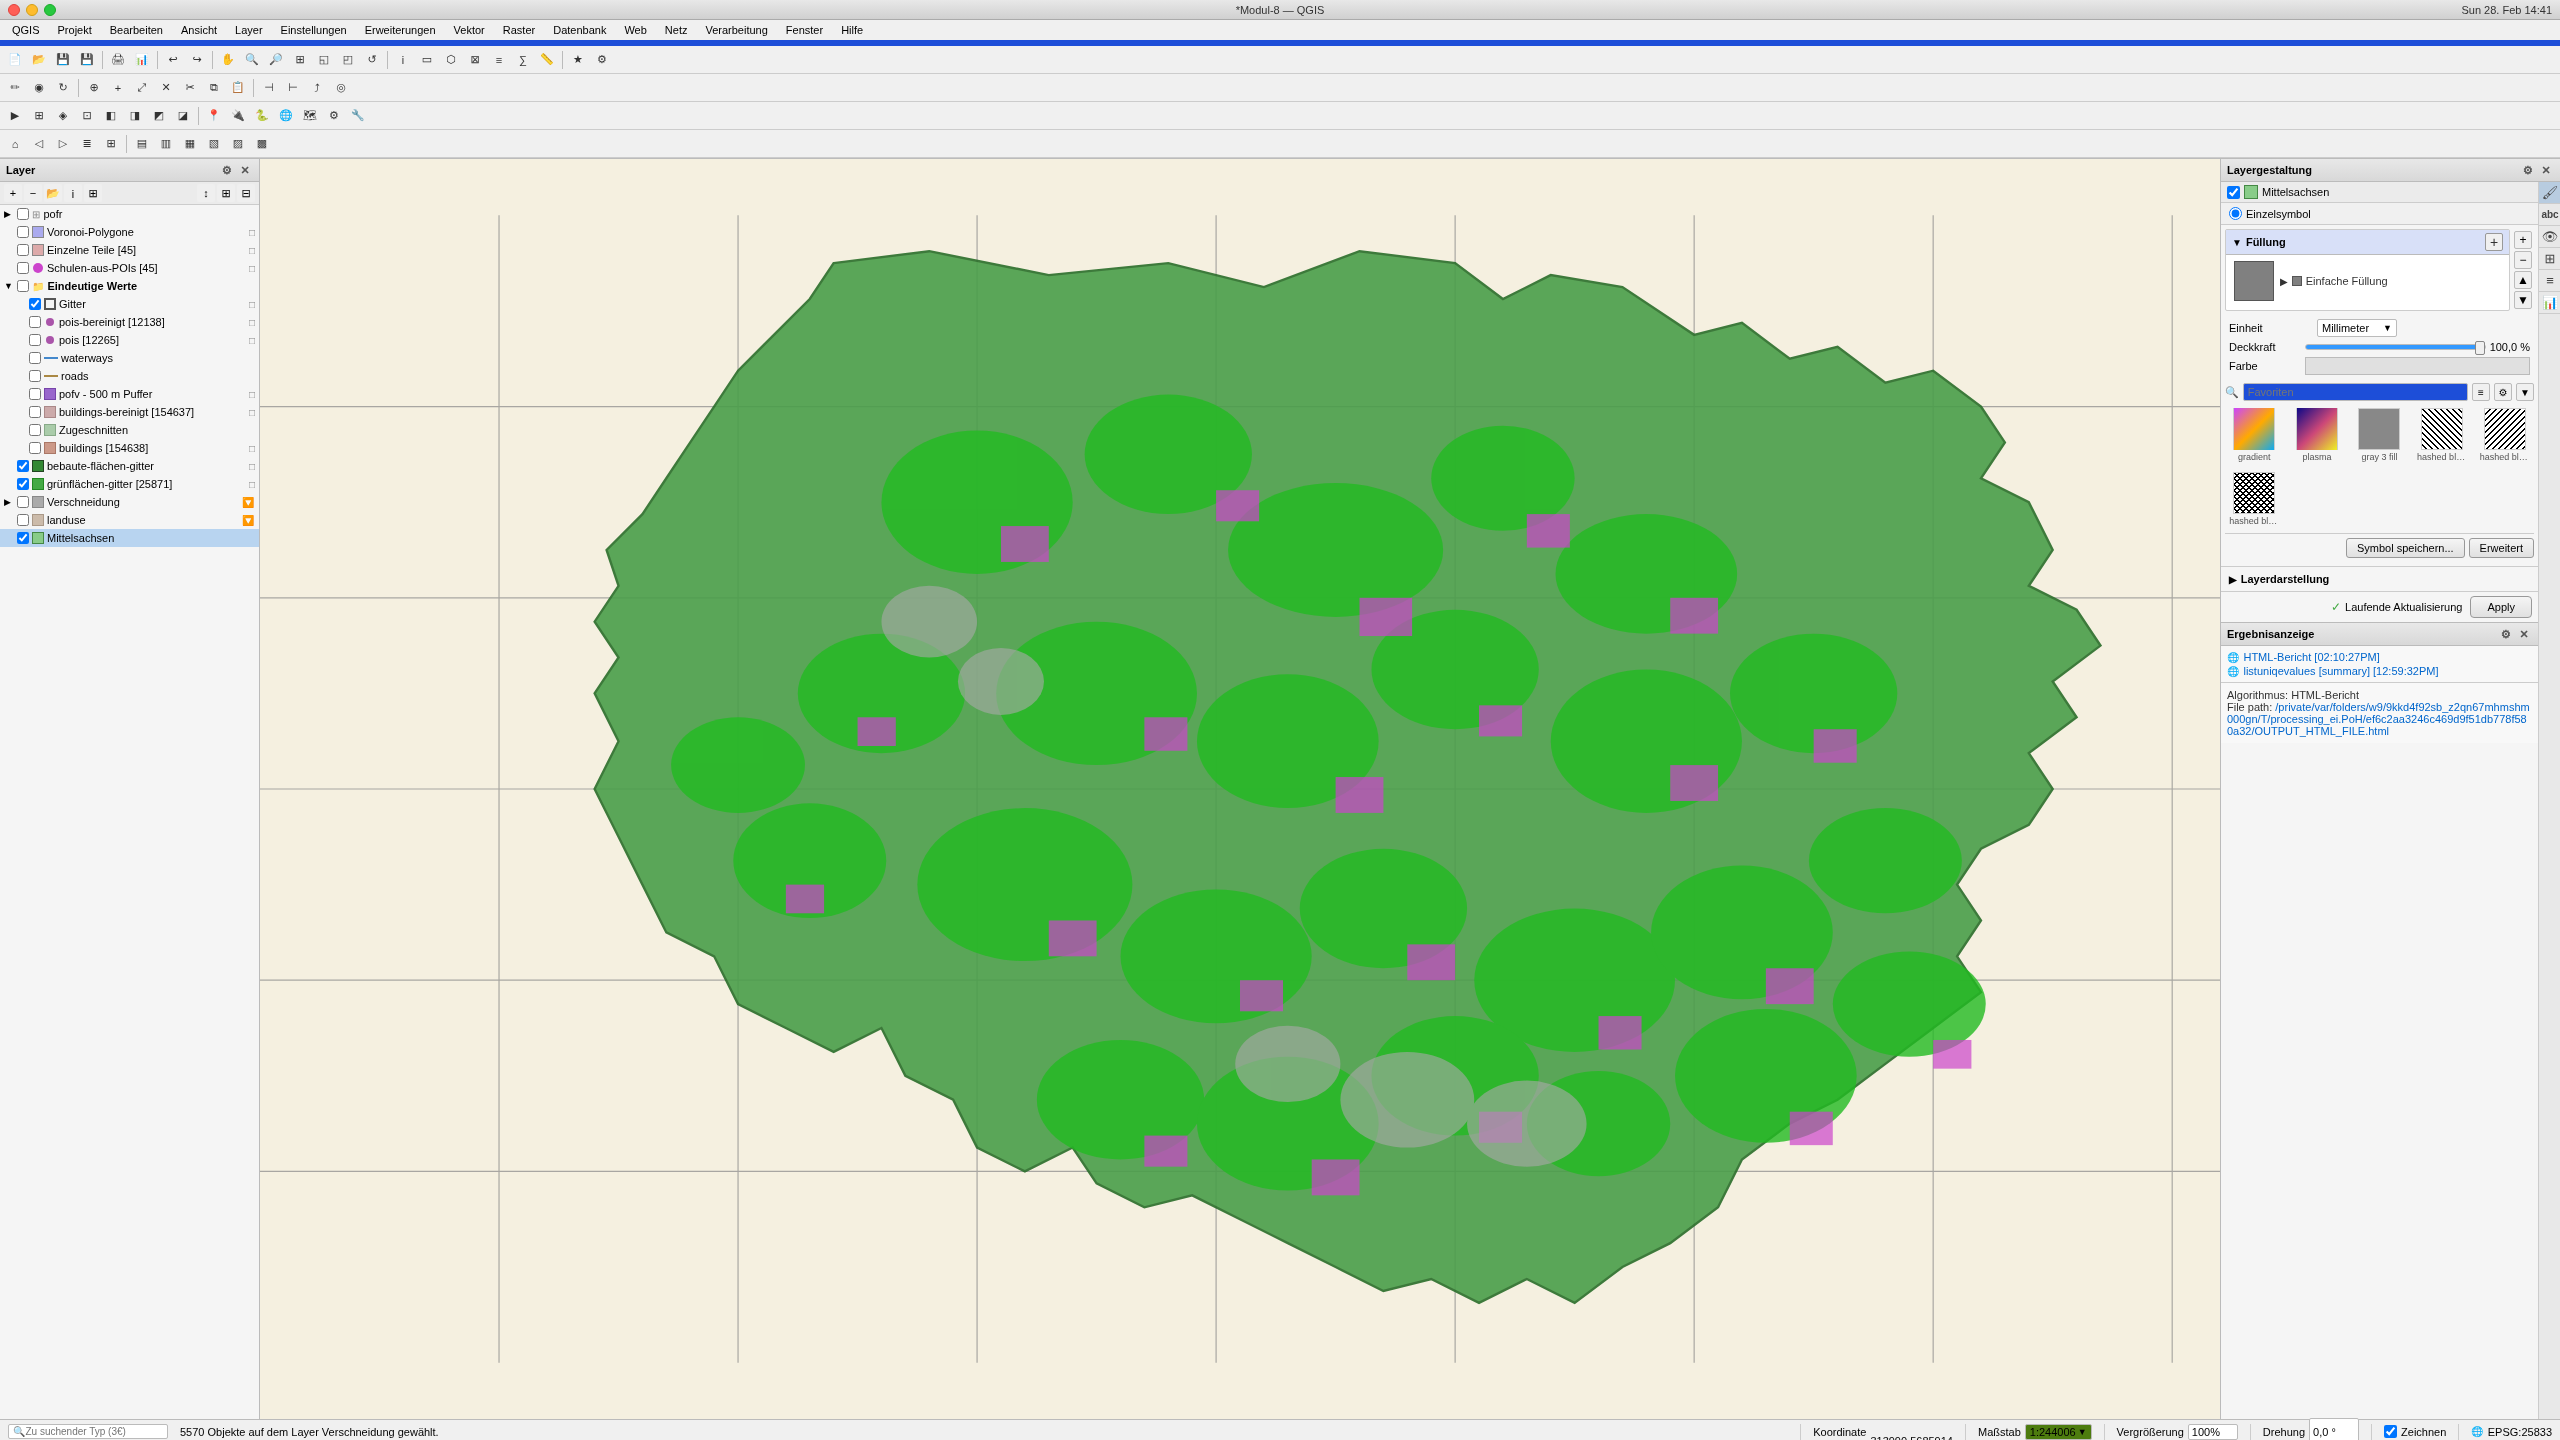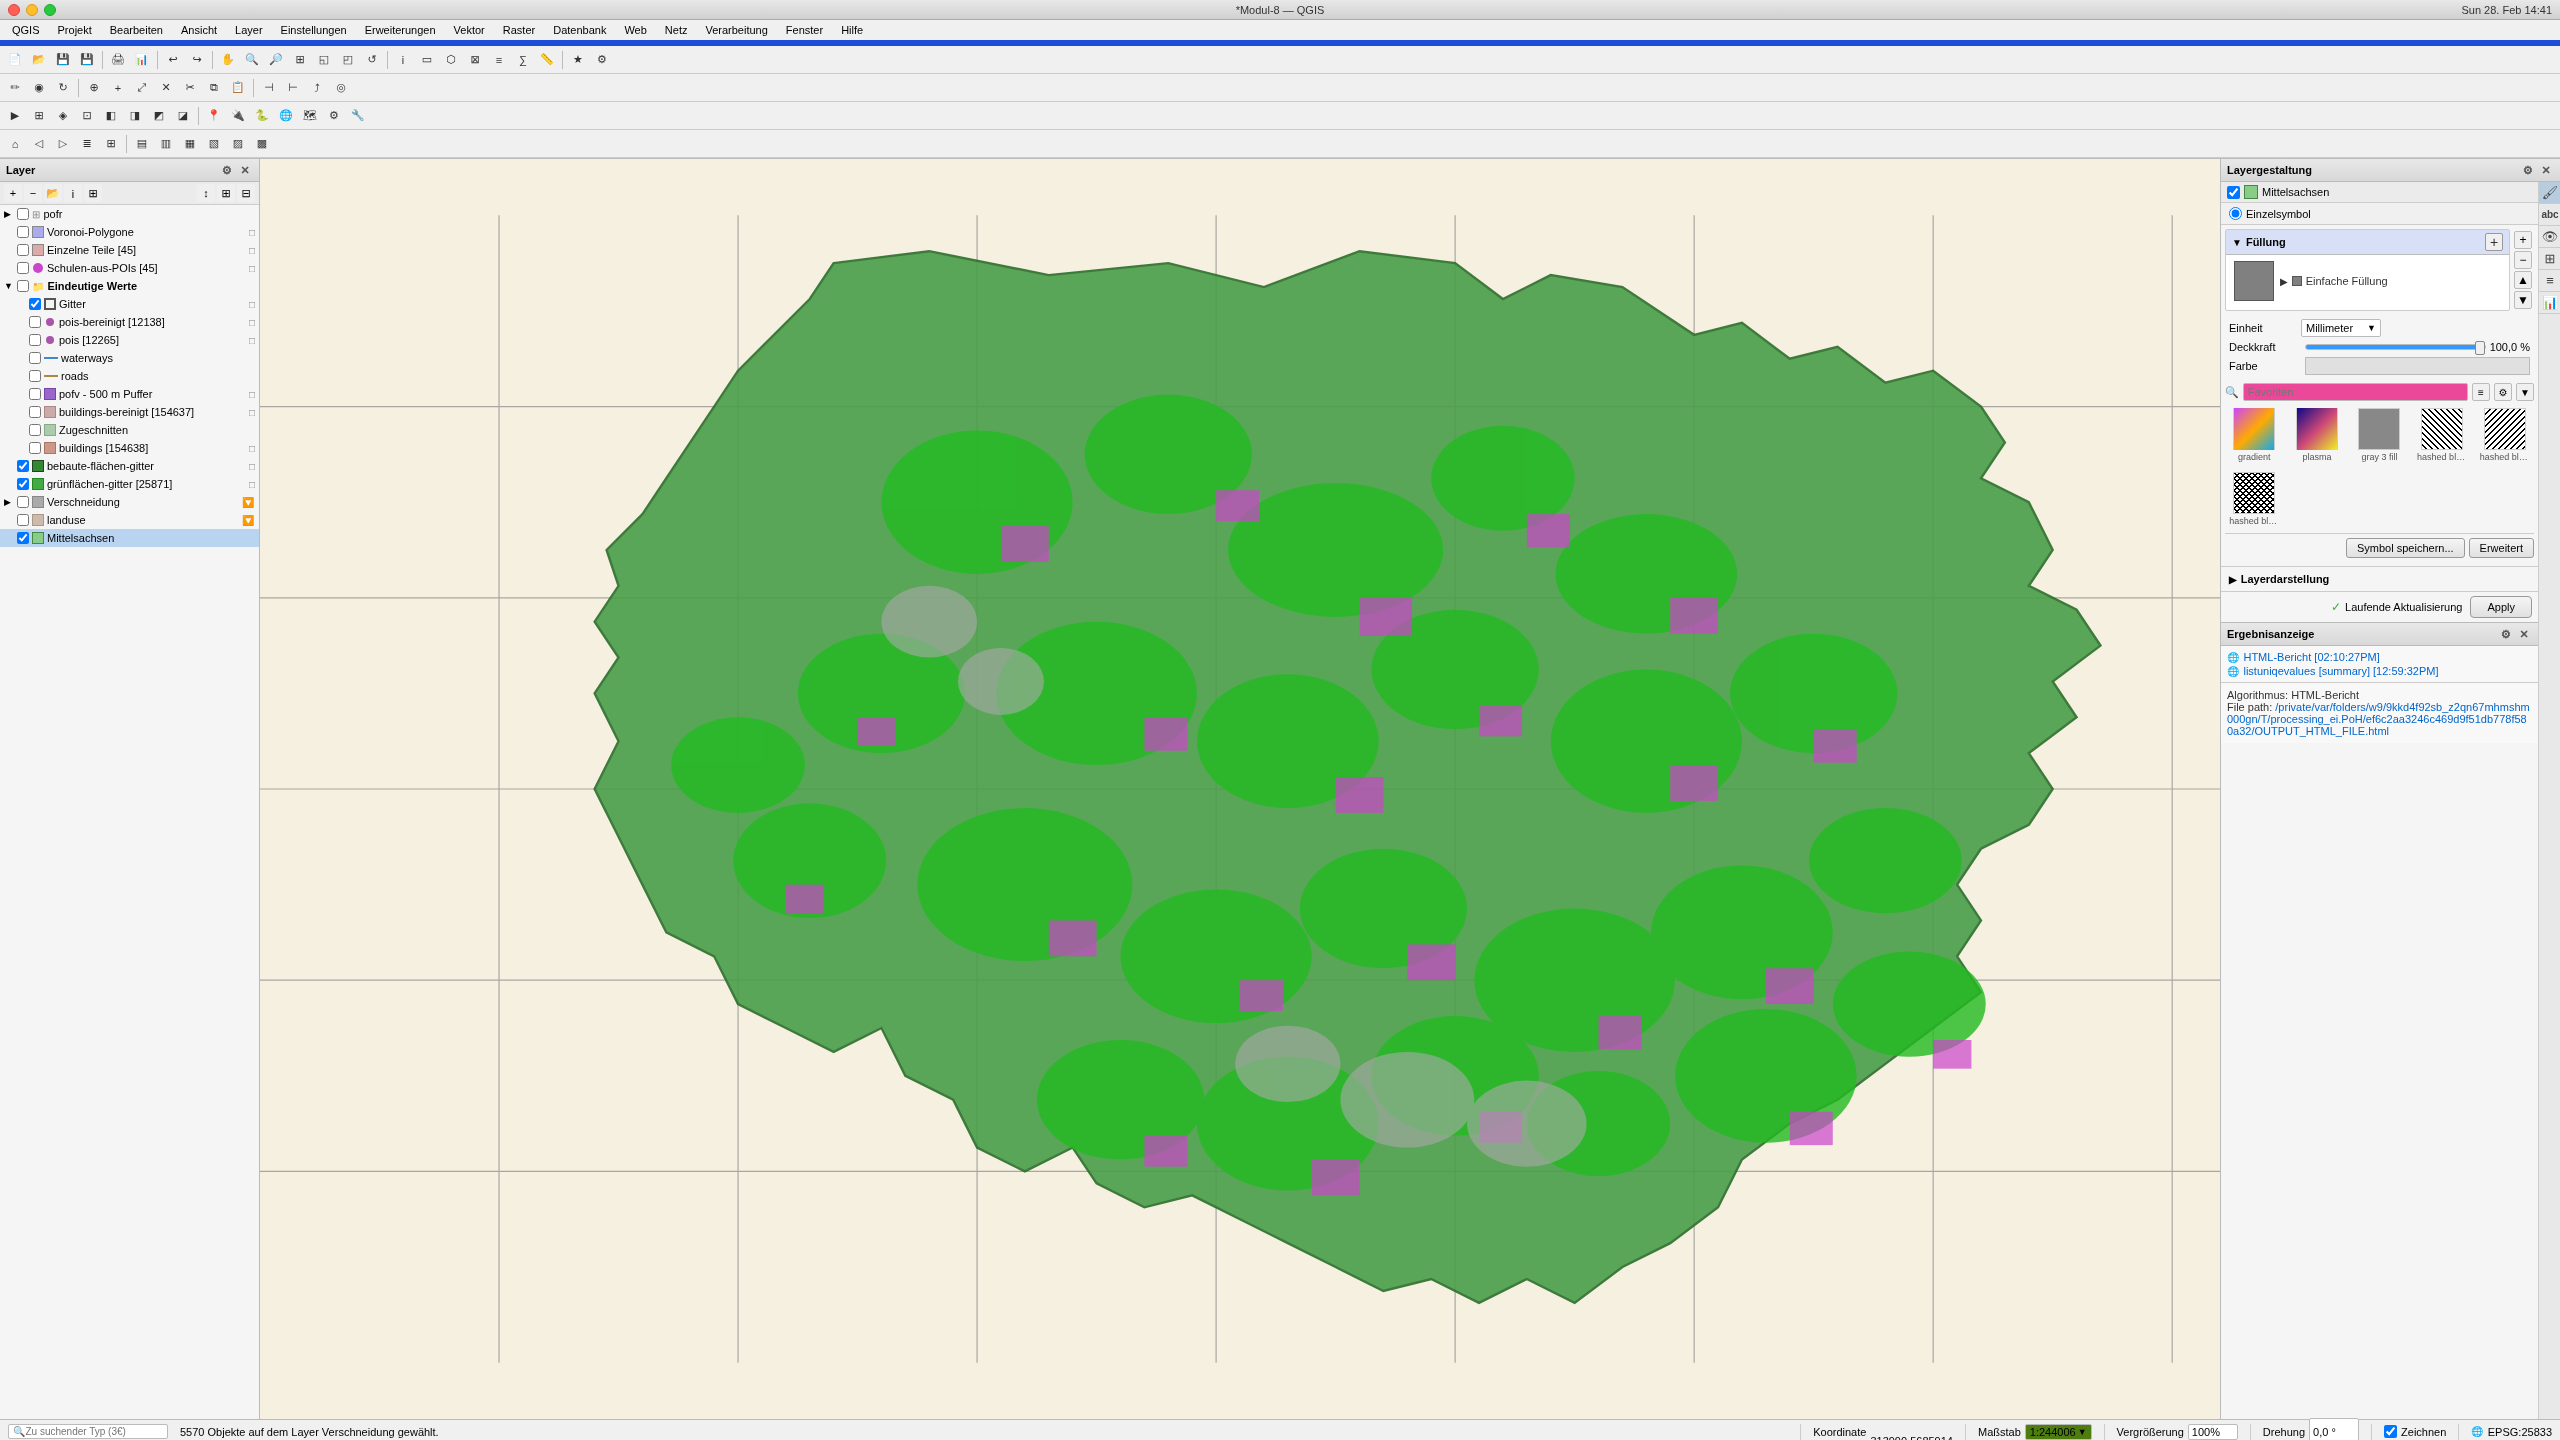--- a/index.html
+++ b/index.html
@@ -837,21 +837,21 @@
           <div style="display:flex; flex-direction:column; gap:2px; padding:2px; margin-left:2px;">
             <button class="lg-ar-btn">+</button>
             <button class="lg-ar-btn">−</button>
             <button class="lg-ar-btn">▲</button>
             <button class="lg-ar-btn">▼</button>
           </div>
         </div>
 
         <div style="padding: 4px 8px; display:flex; flex-direction:column; gap:4px;">
 
-          <div style="display:flex; align-items:center; gap:2px;">
+          <div style="display:flex; align-items:center; gap:18px;">
             <span style="width:70px; font-size:11px;">Einheit</span>
             <div class="dropdown-control">
               <span>Millimeter</span>
               <span style="margin-left:auto; font-size:9px;">▼</span>
             </div>
           </div>
 
           <div style="display:flex; align-items:center; gap:6px;">
             <span style="width:70px; font-size:11px;">Deckkraft</span>
             <div style="flex:1; display:flex; align-items:center; gap:4px;">
@@ -864,21 +864,21 @@
 
           <div style="display:flex; align-items:center; gap:6px;">
             <span style="width:70px; font-size:11px;">Farbe</span>
             <div style="flex:1; height:18px; background:#e0e0e0; border:1px solid #bbb; cursor:pointer;"></div>
           </div>
         </div>
 
         <div class="favoriten-section">
           <div style="display:flex; align-items:center; gap:4px;">
             <span style="font-size:11px; color:#555;">🔍</span>
-            <div style="flex:1; display:flex; align-items:center; border:1px solid #bbb; background:#ec4899; padding:2px 4px; border-radius:2px;">
+            <div style="flex:1; display:flex; align-items:center; border:1px solid #bbb; background:#1d4ed8; padding:2px 4px; border-radius:2px;">
               <input type="text" style="border: none; outline: none; font-size: 11px; width: 100%; background: transparent;" placeholder="Favoriten">
             </div>
             <div class="svi-btn">≡</div>
             <div class="svi-btn">⚙</div>
             <div class="svi-btn">▼</div>
           </div>
 
           <div class="symbol-grid">
 
             <div class="symbol-item">

